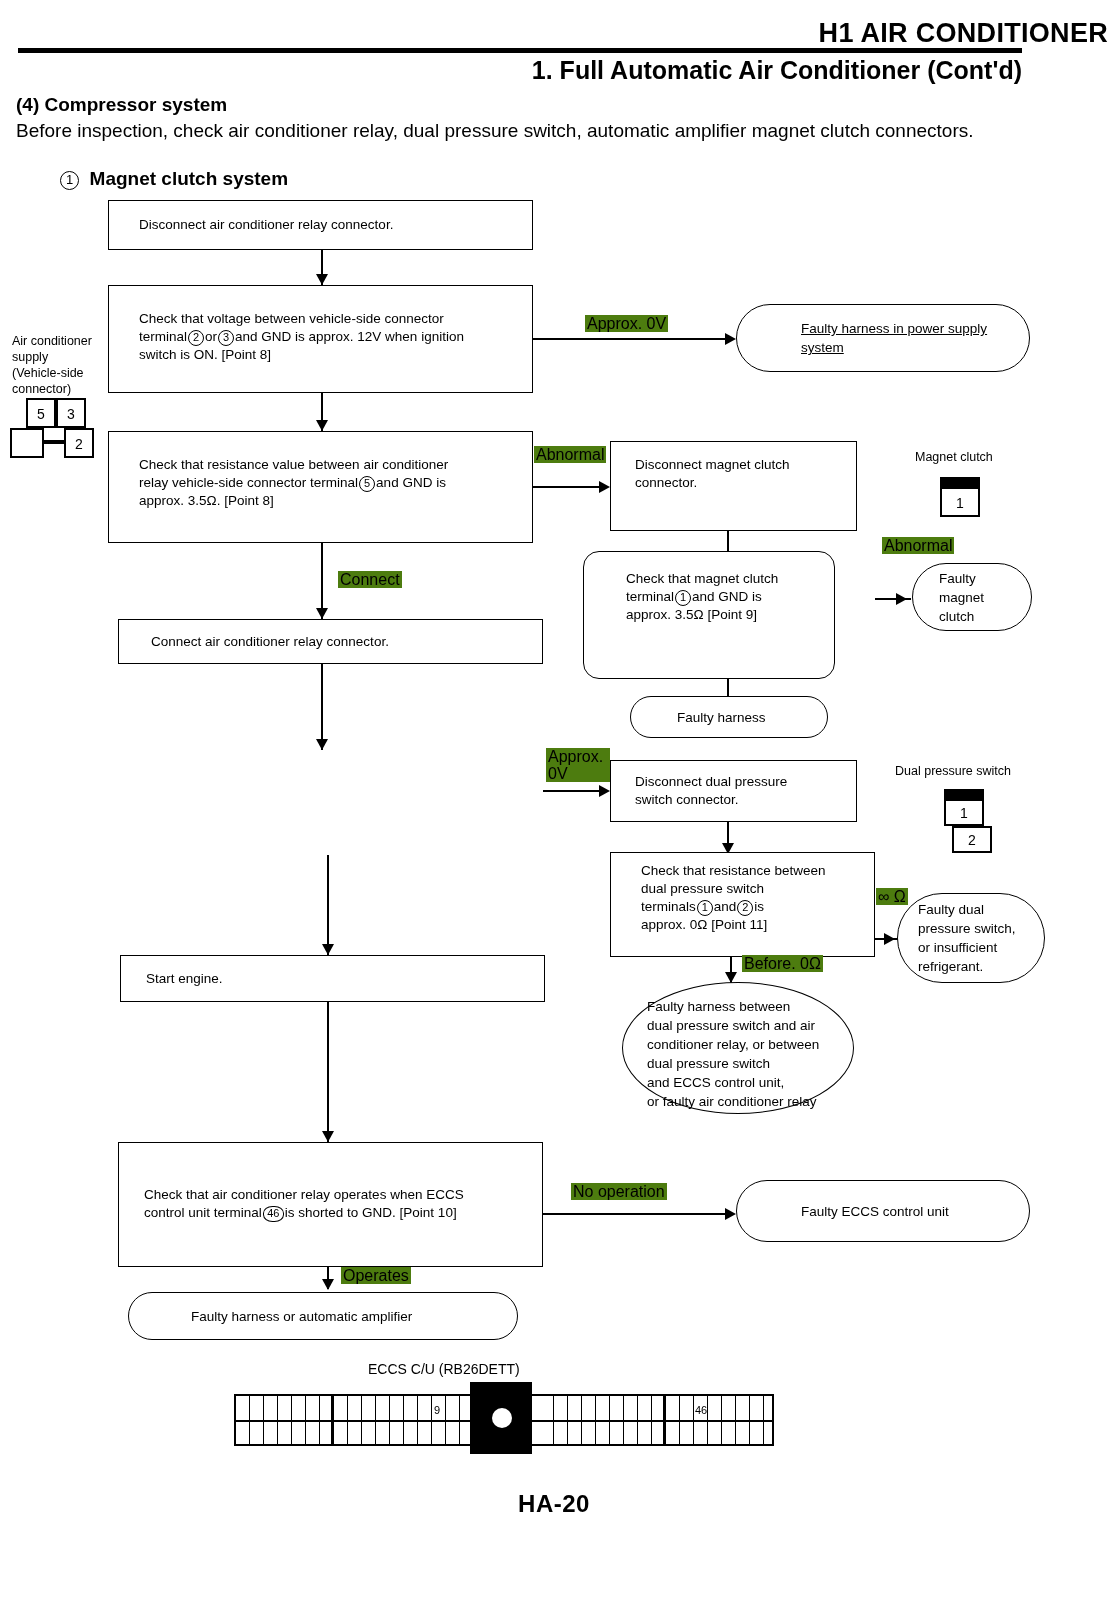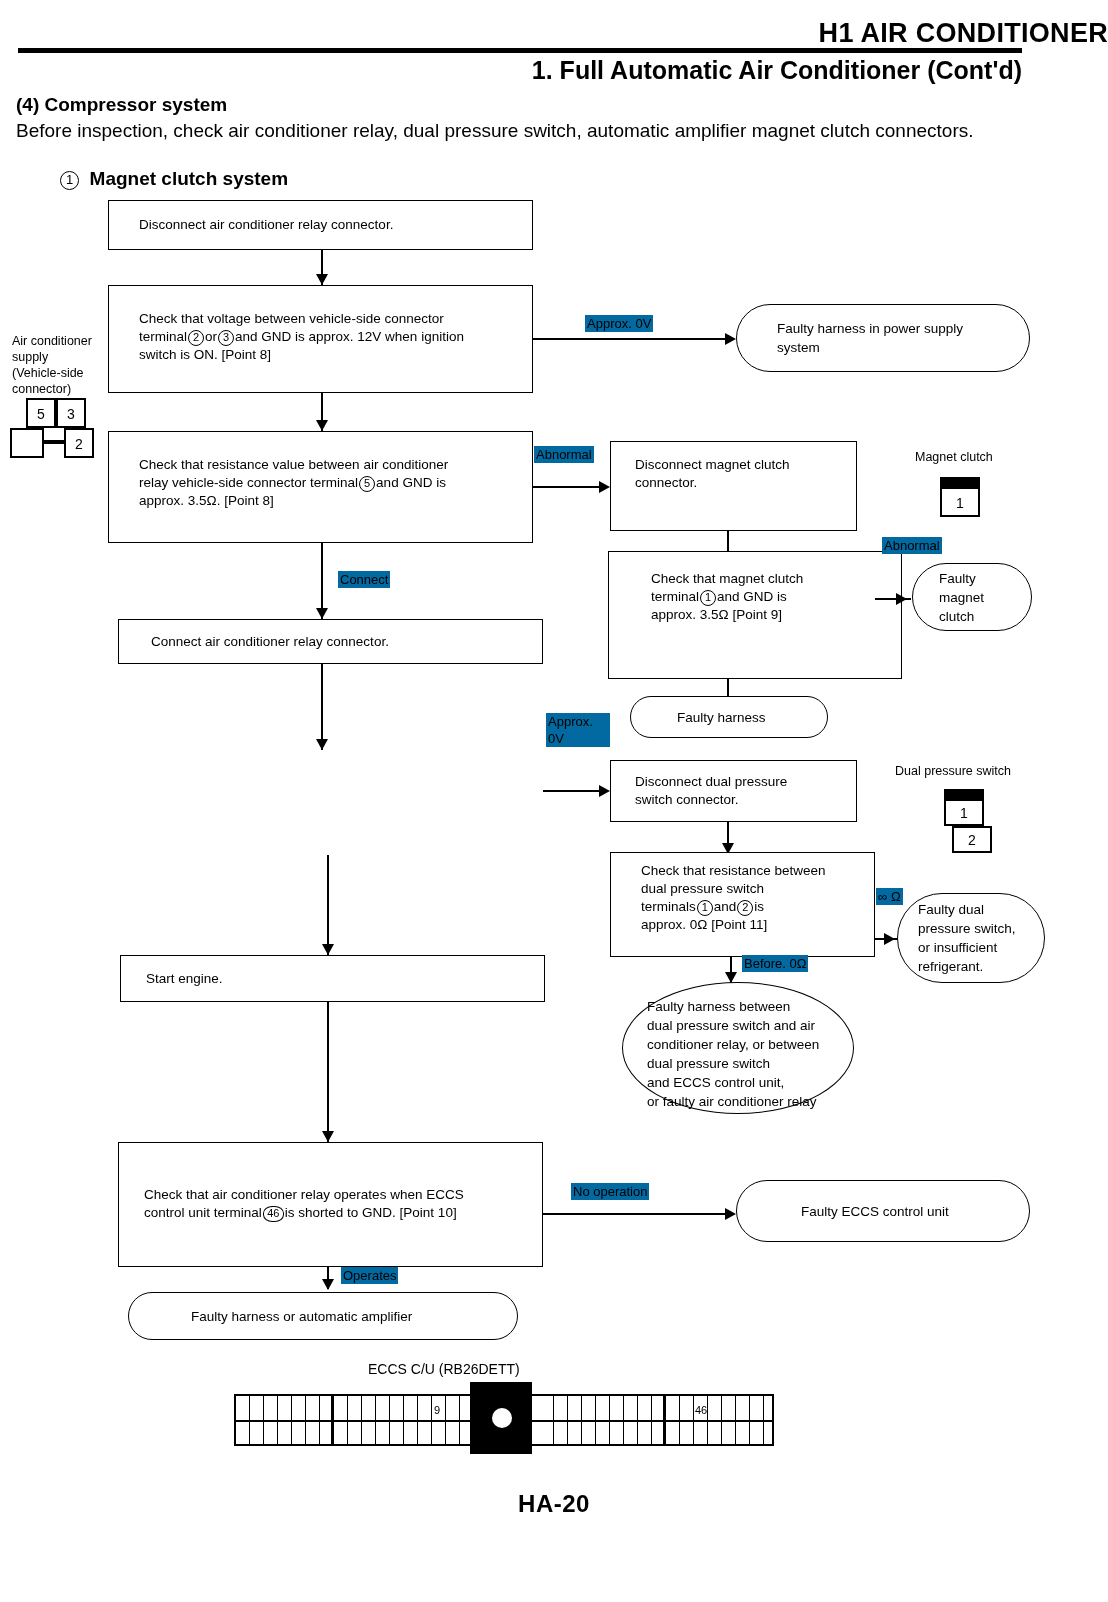--- a/index.html
+++ b/index.html
@@ -69,21 +69,21 @@
   .arrow-d{
     position:absolute;width:0;height:0;
     border-left:6px solid transparent;border-right:6px solid transparent;
     border-top:11px solid #000;
   }
   .arrow-r{
     position:absolute;width:0;height:0;
     border-top:6px solid transparent;border-bottom:6px solid transparent;
     border-left:11px solid #000;
   }
-  .lbl{position:absolute;font-size:13px;line-height:17px;background:#0369a1;padding:0 2px;}
+  .lbl{position:absolute;font-size:16px;line-height:17px;background:#4d7c0f;padding:0 2px;}
 
   
   .capt{position:absolute;font-size:12.5px;line-height:16px;}
   .cell{
     position:absolute;border:2px solid #000;background:#fff;
     font-size:14px;text-align:center;box-sizing:border-box;
   }
   .blkbar{position:absolute;background:#000;}
 
   
@@ -142,21 +142,21 @@
       <span>terminal</span><span class="circ-sm">2</span><span>or</span><span class="circ-sm">3</span><span>and GND is approx. 12V when ignition</span><br>
       <span>switch is ON. [Point 8]</span>
     </div>
   </div>
 
   <div class="hline" style="left:533px;top:338px;width:198px;"></div>
   <div class="arrow-r" style="left:725px;top:333px;"></div>
   <div class="lbl" style="left:585px;top:315px;">Approx. 0V</div>
 
   <div class="pill" style="left:736px;top:304px;width:294px;height:68px;">
-    <div class="txt" style="padding-left:40px;">
+    <div class="txt" style="padding-left:64px;text-decoration:underline;">
       <span>Faulty harness in power supply</span><br>
       <span>system</span>
     </div>
   </div>
 
   <div class="vline" style="left:321px;top:393px;height:38px;"></div>
   <div class="arrow-d" style="left:316px;top:420px;"></div>
 
   <div class="box" style="left:108px;top:431px;width:425px;height:112px;">
     <div class="txt" style="top:24px;width:380px;">
@@ -177,21 +177,21 @@
     </div>
   </div>
 
   <div class="capt" style="left:915px;top:449px;">Magnet clutch</div>
   <div class="blkbar" style="left:940px;top:477px;width:40px;height:10px;"></div>
   <div class="cell" style="left:940px;top:487px;width:40px;height:30px;line-height:28px;">1</div>
 
   <div class="vline" style="left:727px;top:531px;height:34px;"></div>
   <div class="arrow-d" style="left:722px;top:554px;"></div>
 
-  <div class="box" style="left:608px;top:551px;width:294px;height:128px;">
+  <div class="box" style="left:583px;top:551px;width:252px;height:128px;border-radius:16px;">
     <div class="txt" style="left:42px;top:18px;">
       <span>Check that magnet clutch</span><br>
       <span>terminal</span><span class="circ-sm">1</span><span>and GND is</span><br>
       <span>approx. 3.5Ω  [Point 9]</span>
     </div>
   </div>
 
   <div class="hline" style="left:875px;top:598px;width:36px;"></div>
   <div class="arrow-r" style="left:896px;top:593px;"></div>
   <div class="lbl" style="left:882px;top:537px;">Abnormal</div>
@@ -218,21 +218,21 @@
   <div class="box" style="left:118px;top:619px;width:425px;height:45px;">
     <div class="txt" style="top:13px;left:32px;">Connect air conditioner relay connector.</div>
   </div>
 
   <div class="vline" style="left:321px;top:664px;height:86px;"></div>
   <div class="arrow-d" style="left:316px;top:739px;"></div>
 
 
   <div class="hline" style="left:543px;top:790px;width:62px;"></div>
   <div class="arrow-r" style="left:599px;top:785px;"></div>
-  <div class="lbl" style="left:546px;top:713px;width:60px;">
+  <div class="lbl" style="left:546px;top:748px;width:60px;">
     <span>Approx.</span><br>
     <span>0V</span>
   </div>
 
   <div class="box" style="left:610px;top:760px;width:247px;height:62px;padding-left:20px;">
     <div class="txt" style="left:24px;top:12px;">
       <span>Disconnect dual pressure</span><br>
       <span>switch connector.</span>
     </div>
   </div>

